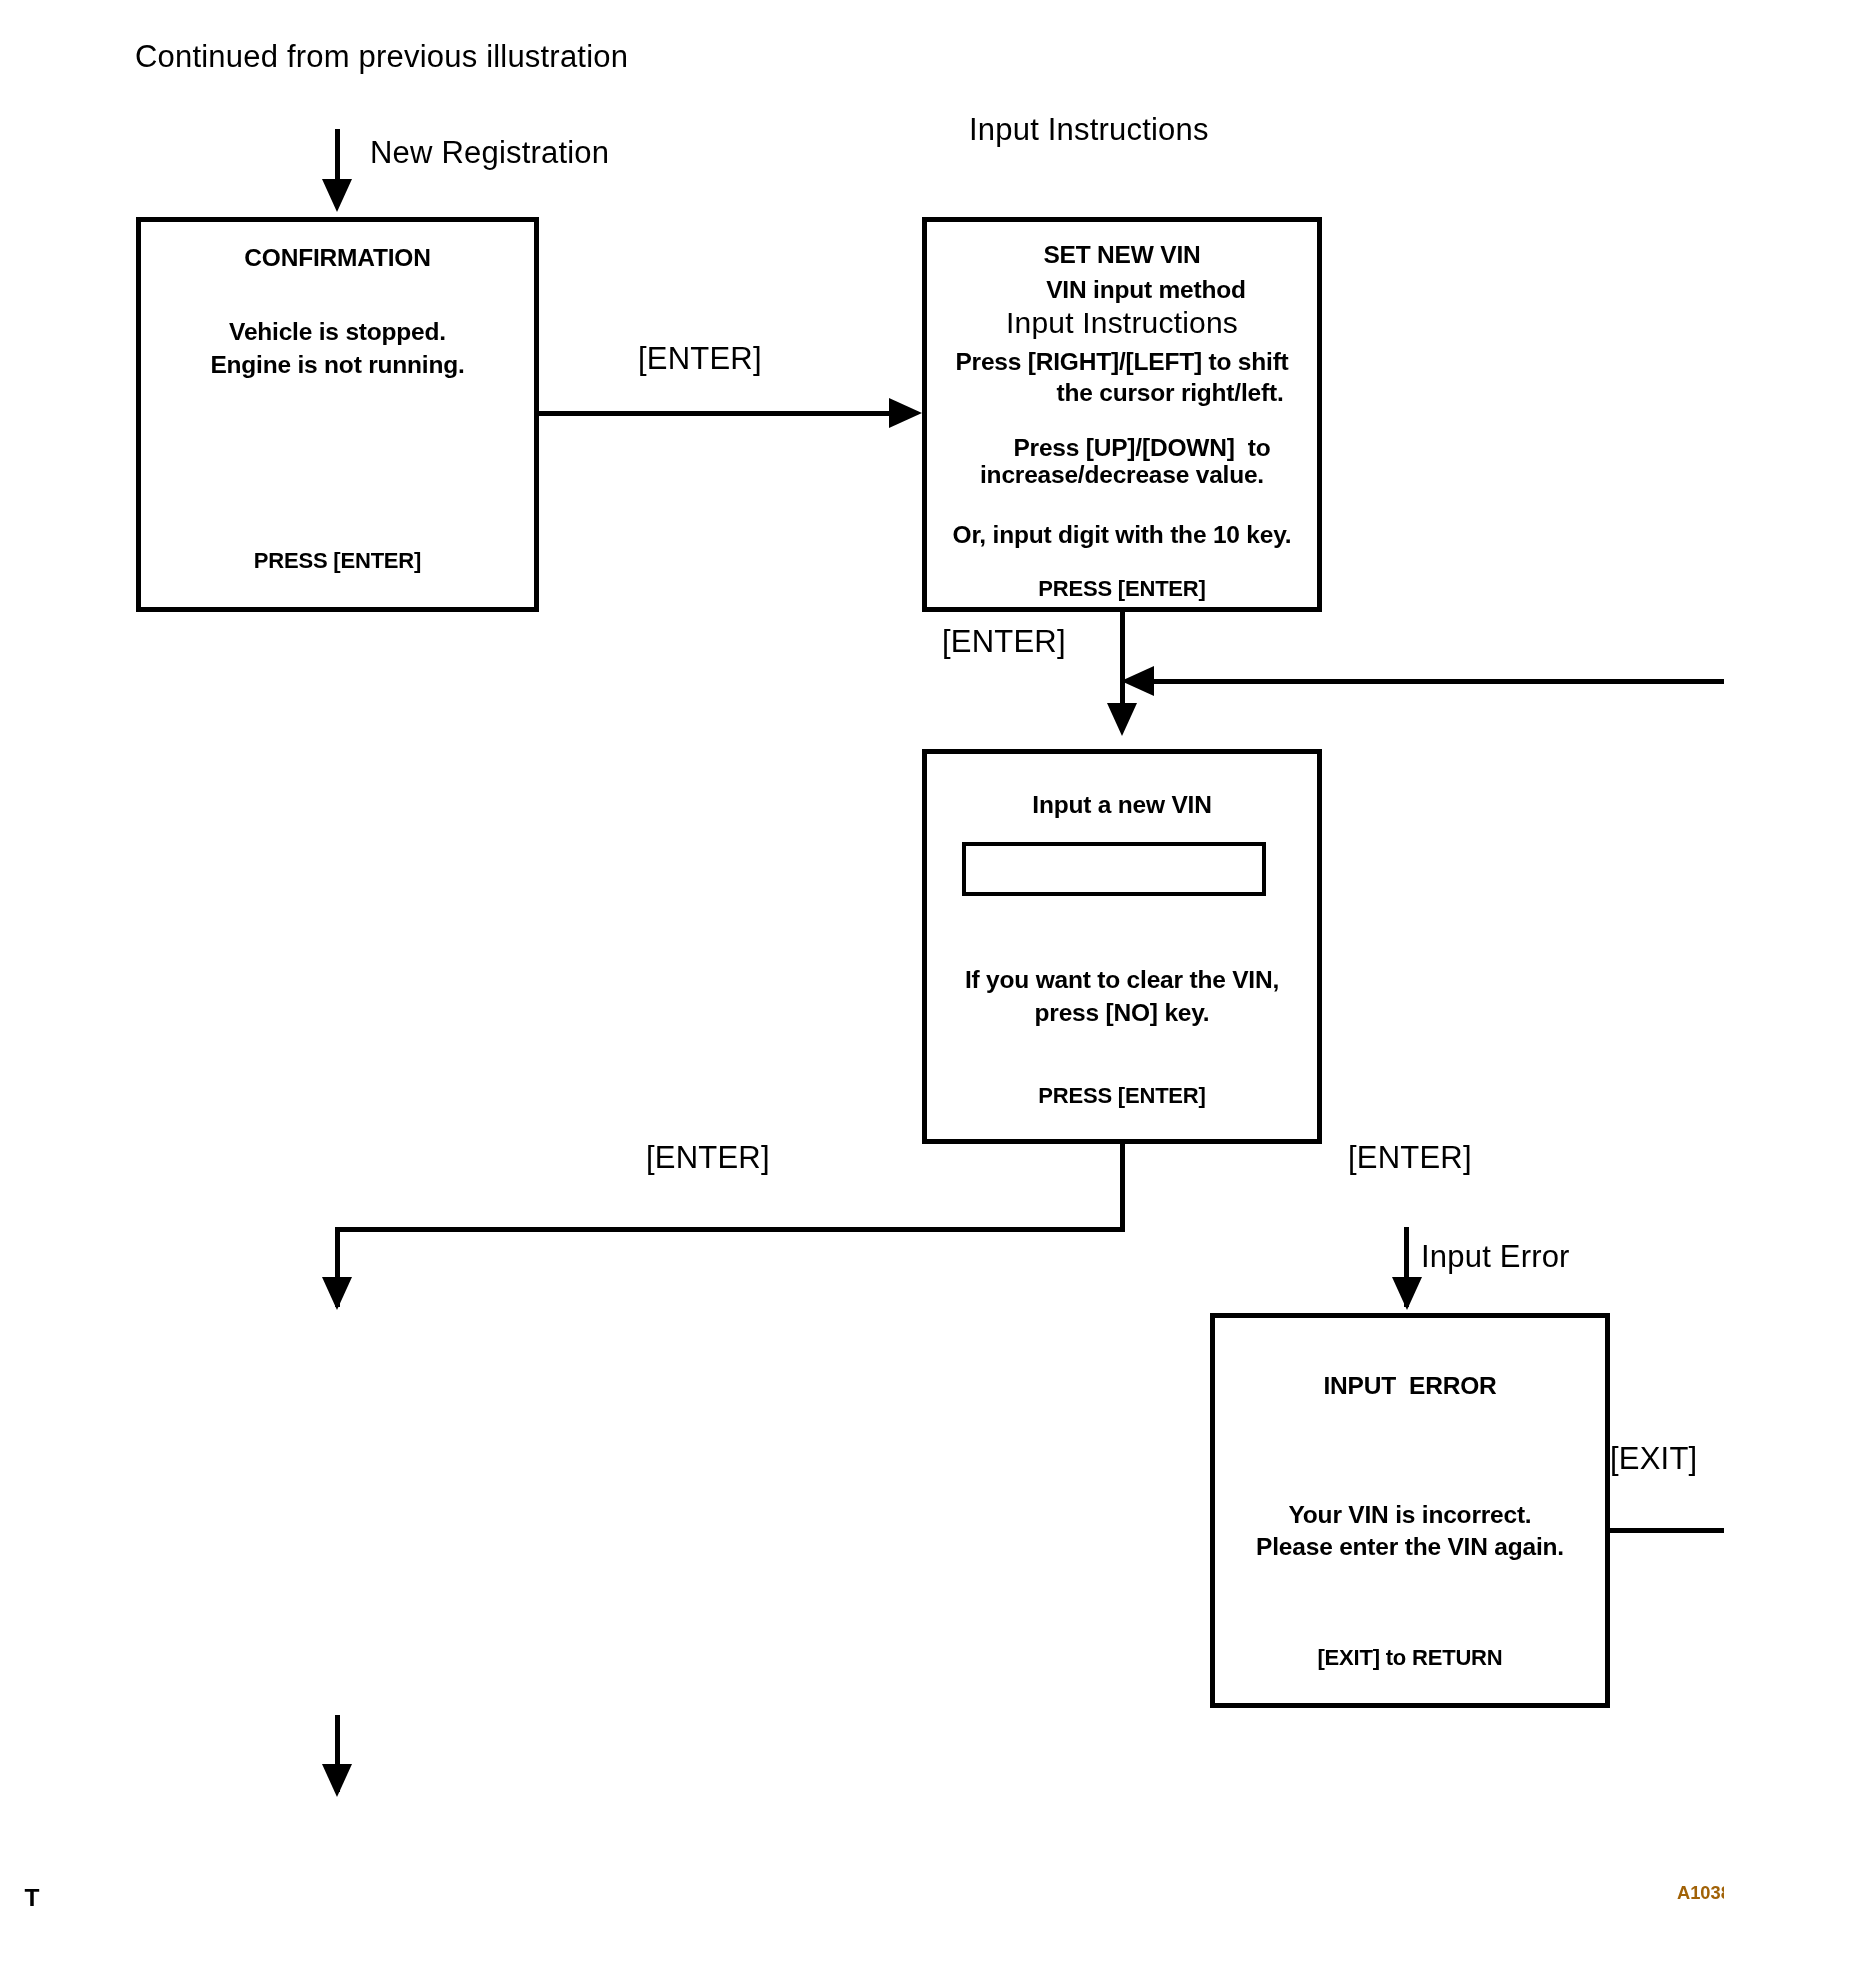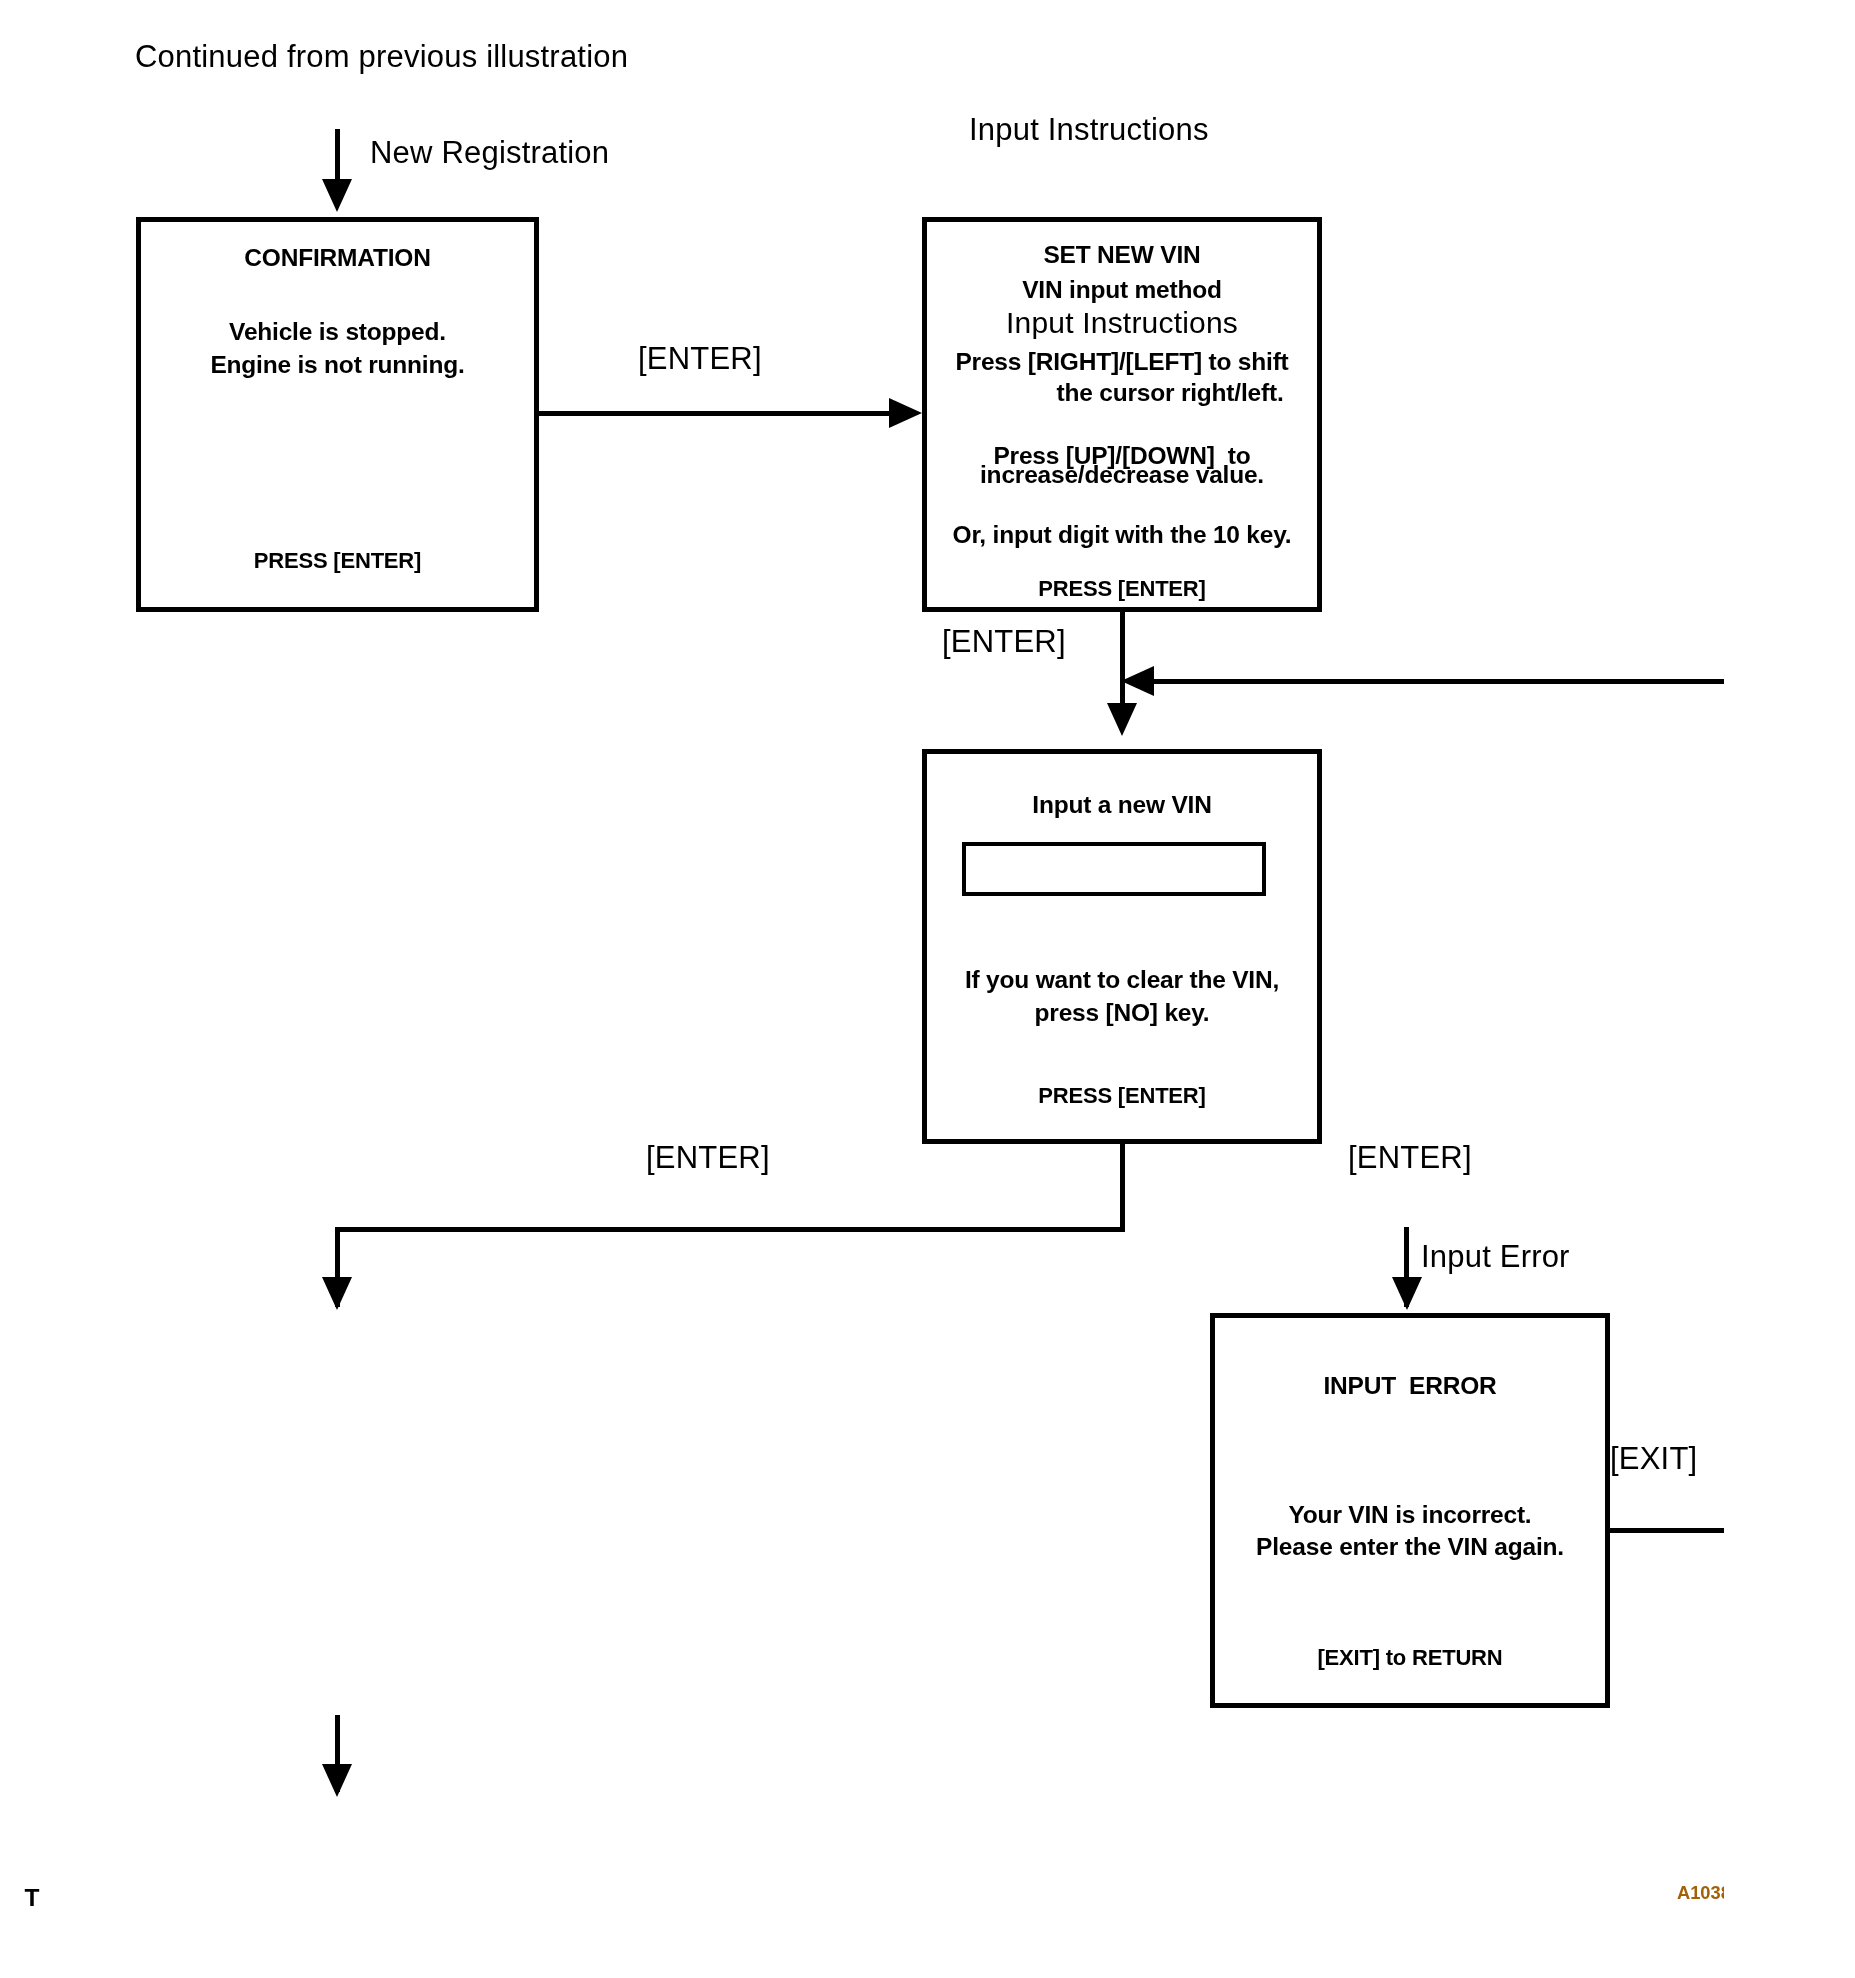--- a/index.html
+++ b/index.html
@@ -142,25 +142,25 @@
     </div>
   </div>
 
   <div class="line-h" style="left:539px; top:411px; width:362px;"></div>
   <div class="arrow arrow-right" style="left:889px; top:398px;"></div>
   <div class="label-plain" style="left:638px; top:341px;">[ENTER]</div>
 
   <div class="screen-box" style="left:922px; top:217px; width:400px; height:395px;">
     <div class="screen-inner">
       <div class="scr-line scr-title" style="top:19px;">SET NEW VIN</div>
-      <div class="scr-line scr-body" style="top:54px;">VIN input method</div>
+      <div class="scr-line scr-body" style="top:54px;padding-left:24px;">VIN input method</div>
       <div class="scr-line scr-plain" style="top:84px;">Input Instructions</div>
       <div class="scr-line scr-body" style="top:126px;">Press [RIGHT]/[LEFT] to shift</div>
       <div class="scr-line scr-body" style="top:157px;margin-left:48px;">the cursor right/left.</div>
-      <div class="scr-line scr-body" style="top:220px;">Press [UP]/[DOWN]  to</div>
+      <div class="scr-line scr-body" style="top:212px;padding-left:20px;">Press [UP]/[DOWN]  to</div>
       <div class="scr-line scr-body" style="top:239px;">increase/decrease value.</div>
       <div class="scr-line scr-body" style="top:299px;">Or, input digit with the 10 key.</div>
       <div class="scr-line scr-foot" style="top:355px;">PRESS [ENTER]</div>
     </div>
   </div>
 
   <div class="line-v" style="left:1120px; top:611px; height:112px;"></div>
   <div class="arrow arrow-down" style="left:1107px; top:703px;"></div>
   <div class="label-plain" style="left:942px; top:624px;">[ENTER]</div>
 

